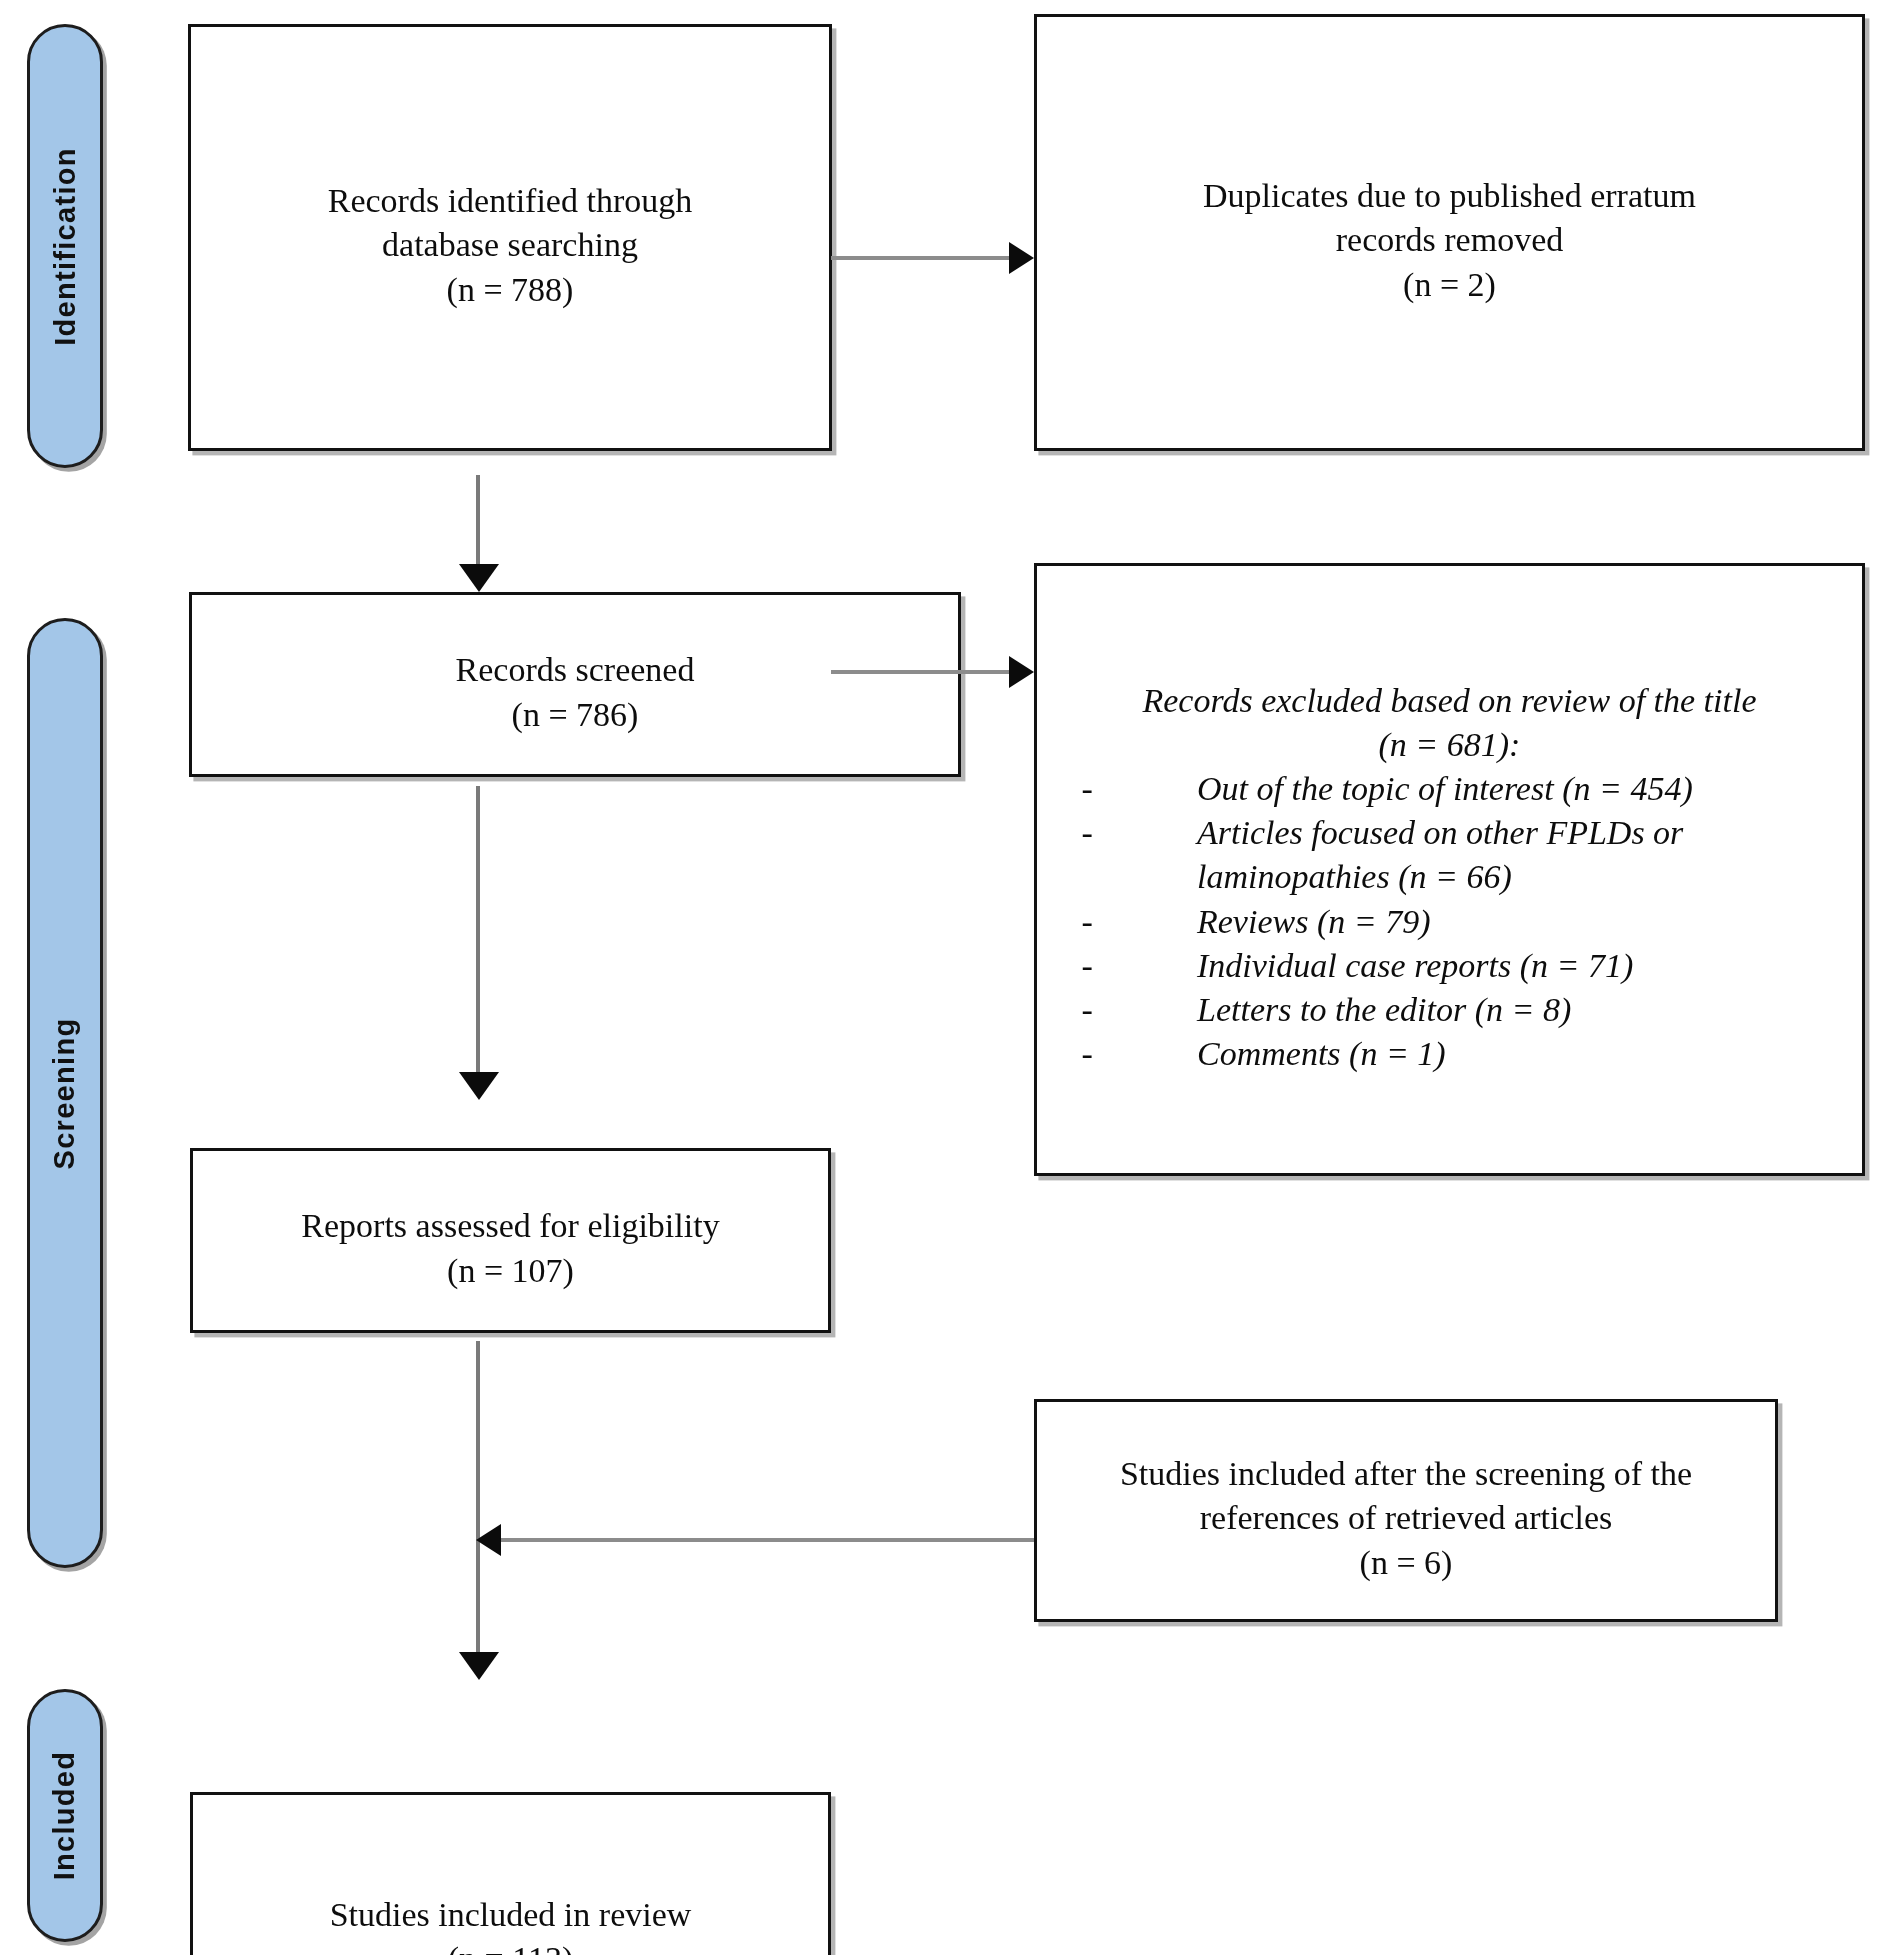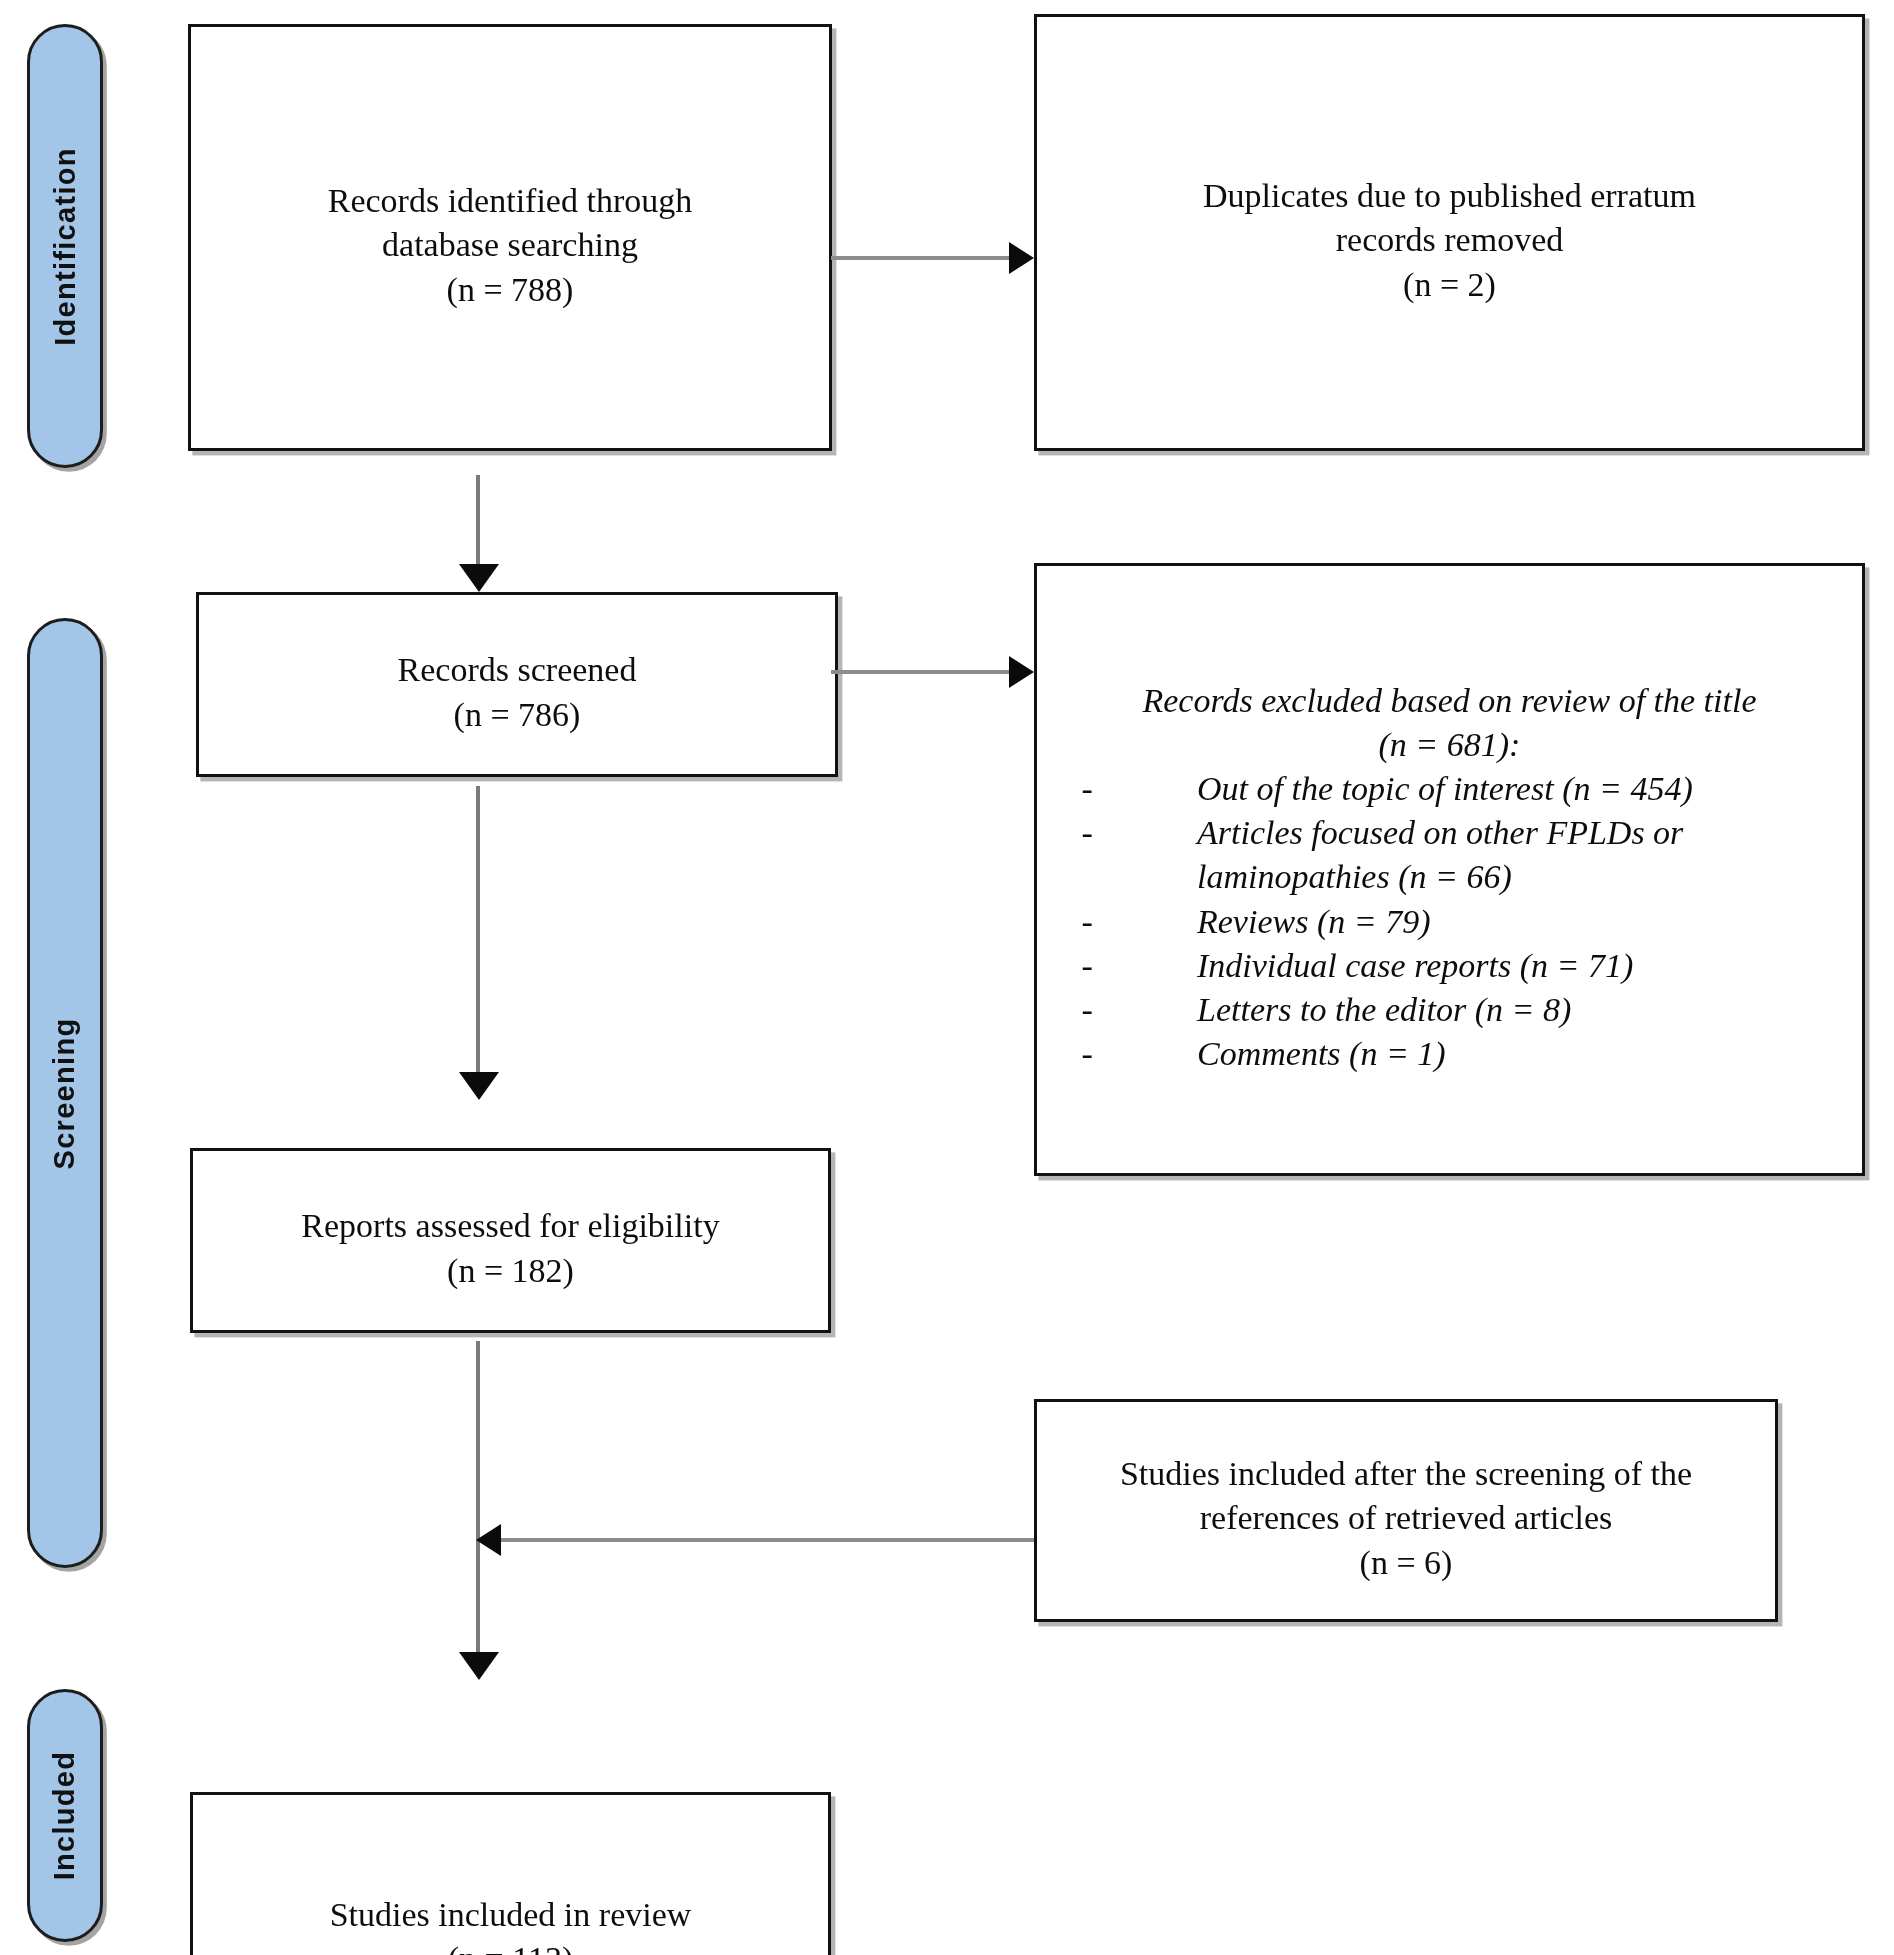--- a/index.html
+++ b/index.html
@@ -153,21 +153,21 @@
     <div class="box-inner">
       <span class="line">Duplicates due to published erratum</span>
       <span class="line">records removed</span>
       <span class="line">(n = 2)</span>
     </div>
   </div>
 
   <div class="arrow-line-v" style="left:476px; top:475px; height:101px;"></div>
   <div class="arrow-head-down" style="left:459px; top:564px;"></div>
 
-  <div class="flow-box" style="left:196px; top:592px; width:642px; height:185px;">
+  <div class="flow-box" style="left:189px; top:592px; width:772px; height:185px;">
     <div class="box-inner">
       <span class="line">Records screened</span>
       <span class="line">(n = 786)</span>
     </div>
   </div>
 
   <div class="arrow-line-h" style="left:831px; top:670px; width:181px;"></div>
   <div class="arrow-head-right" style="left:1009px; top:656px;"></div>
 
   <div class="flow-box" style="left:1034px; top:563px; width:831px; height:613px;font-style:italic;">
@@ -202,21 +202,21 @@
       </ul>
     </div>
   </div>
 
   <div class="arrow-line-v" style="left:476px; top:786px; height:291px;"></div>
   <div class="arrow-head-down" style="left:459px; top:1072px;"></div>
 
   <div class="flow-box" style="left:190px; top:1148px; width:641px; height:185px;">
     <div class="box-inner">
       <span class="line">Reports assessed for eligibility</span>
-      <span class="line">(n = 182)</span>
+      <span class="line">(n = 107)</span>
     </div>
   </div>
 
   <div class="arrow-line-v" style="left:476px; top:1341px; height:317px;"></div>
   <div class="arrow-head-down" style="left:459px; top:1652px;"></div>
 
   <div class="flow-box" style="left:1034px; top:1399px; width:744px; height:223px;">
     <div class="box-inner">
       <span class="line">Studies included after the screening of the</span>
       <span class="line">references of retrieved articles</span>

